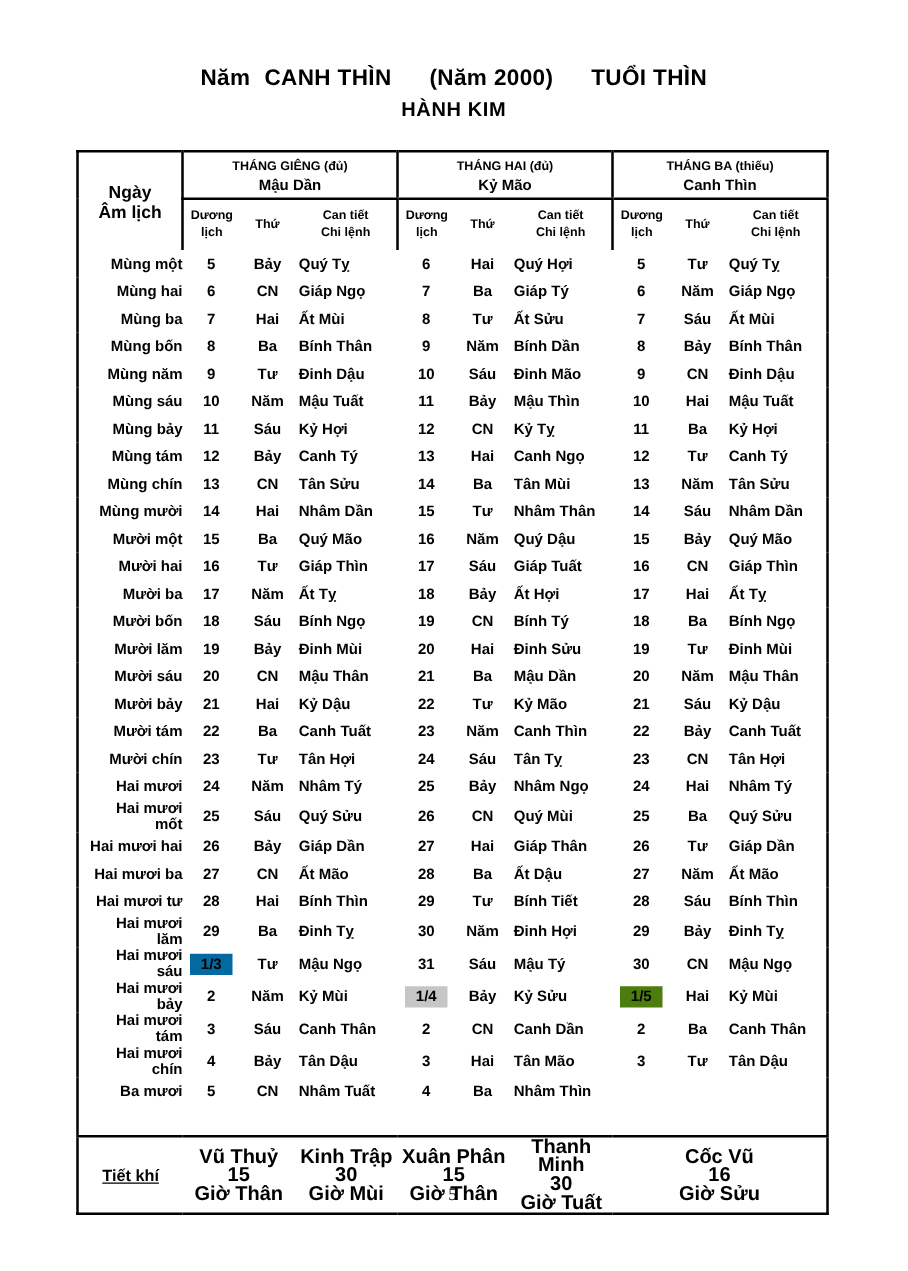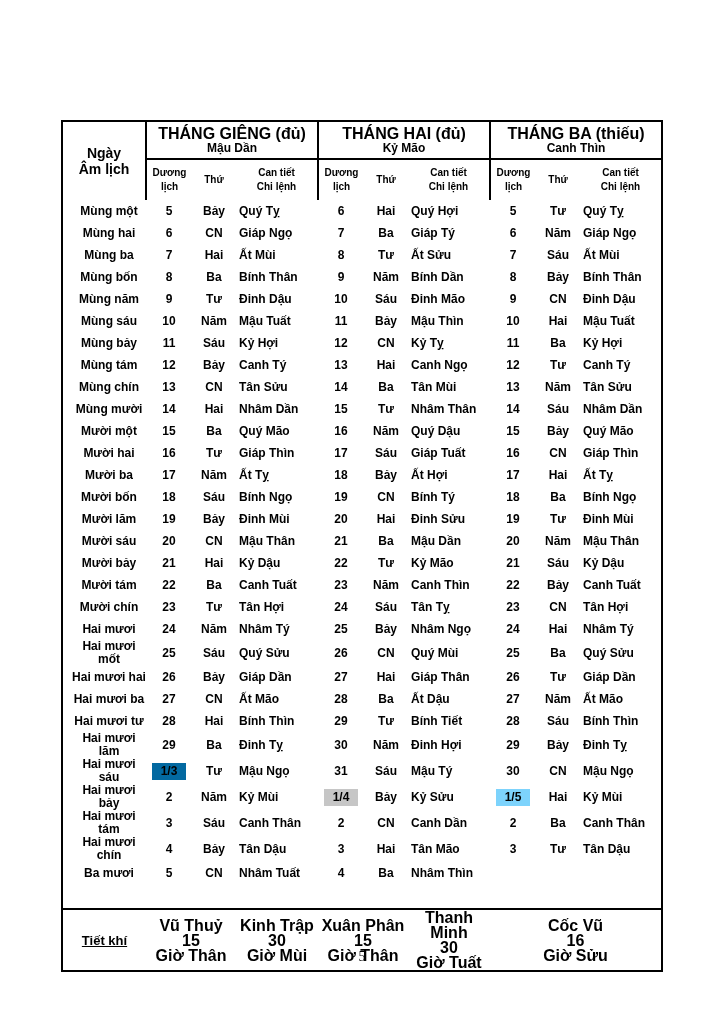--- a/index.html
+++ b/index.html
@@ -26,52 +26,61 @@
   }
   table.cal, table.cal th, table.cal td{border:0 solid #000;}
   table.cal{border:2px solid #000;}
   col.c-day{width:84px;}
   col.c-sol{width:46px;}
   col.c-wd{width:44px;}
   col.c-cc{width:82px;}
   
   th{font-weight:bold;padding:0;}
   .hrow1 .mh{border-left:2px solid #000;border-bottom:2px solid #000;height:36px;vertical-align:middle;}
-  .mname{font-size:16px;line-height:15px;}
+  .mname{font-size:10px;line-height:15px;}
   .mcc{font-size:12px;line-height:14px;}
   .dayhead{
     white-space:pre-line;font-size:14px;line-height:16px;
     vertical-align:middle;border-bottom:2px solid #000;
   }
   .hrow2 th{border-bottom:2px solid #000;height:40px;vertical-align:middle;font-size:10px;line-height:14px;white-space:pre-line;}
   .hrow2 .ms{border-left:2px solid #000;}
   
   td{padding:0;font-size:12px;height:22px;vertical-align:middle;line-height:13px;}
   td.ms{border-left:2px solid #000;}
-  td.day{text-align:center;padding-left:9px;}
+  td.day{text-align:right;padding-left:9px;}
   td.sol{text-align:center;}
   td.wd{text-align:center;}
   td.cc{text-align:left;padding-left:3px;}
   span.hl{display:inline-block;background:#c6c6c6;min-width:34px;padding:2px 0;}
   tr.spacer td{height:24px;}
   
   tr.tietkhi td{border-top:2px solid #000;height:54px;text-align:center;vertical-align:middle;}
   tr.tietkhi .tk div{font-size:16px;line-height:15px;}
   .tklabel{font-size:13px;text-align:center !important;padding-left:0 !important;text-decoration:underline;}
   
   .page-number{
     position:absolute;left:61px;top:949px;width:602px;text-align:center;
     font-family:"Liberation Serif", serif;font-weight:normal;font-size:14px;
   }
 </style>
 </head>
 <body>
 
 <div class="page">
 
+  <div class="title-block">
+    <div class="title-line1">
+      <span class="seg">Năm</span>
+      <span class="seg">CANH THÌN</span>
+      <span class="seg wide-gap">(Năm 2000)</span>
+      <span class="seg wide-gap">TUỔI THÌN</span>
+    </div>
+    <div class="title-line2">HÀNH KIM</div>
+  </div>
 
   <table class="cal">
     <colgroup>
       <col class="c-day">
       <col class="c-sol">
         <col class="c-wd">
         <col class="c-cc">
       <col class="c-sol">
         <col class="c-wd">
         <col class="c-cc">
@@ -428,21 +437,21 @@
           <td class="cc">Mậu Ngọ</td>
         </tr>
         <tr>
           <td class="day">Hai mươi bảy</td>
           <td class="sol ms">2</td>
           <td class="wd">Năm</td>
           <td class="cc">Kỷ Mùi</td>
           <td class="sol ms"><span class="hl" style="background: rgb(198, 198, 198);">1/4</span></td>
           <td class="wd">Bảy</td>
           <td class="cc">Kỷ Sửu</td>
-          <td class="sol ms"><span class="hl" style="background: #7dd3fc;">1/5</span></td>
+          <td class="sol ms"><span class="hl" style="background: #4d7c0f;">1/5</span></td>
           <td class="wd">Hai</td>
           <td class="cc">Kỷ Mùi</td>
         </tr>
         <tr>
           <td class="day">Hai mươi tám</td>
           <td class="sol ms">3</td>
           <td class="wd">Sáu</td>
           <td class="cc">Canh Thân</td>
           <td class="sol ms">2</td>
           <td class="wd">CN</td>

